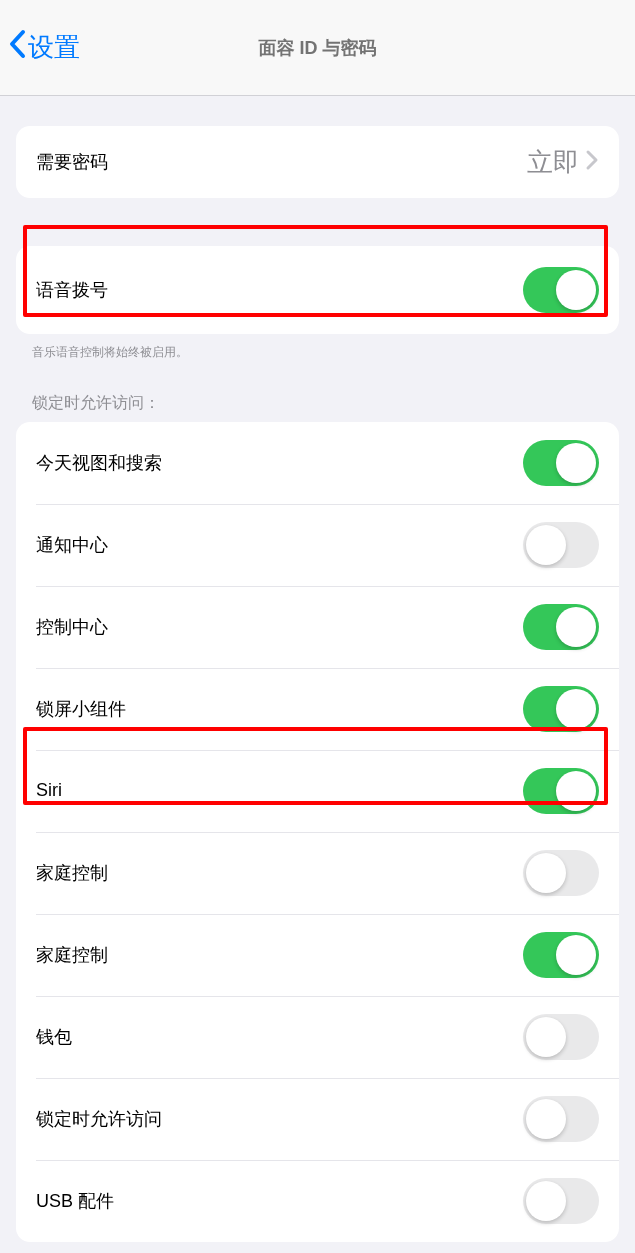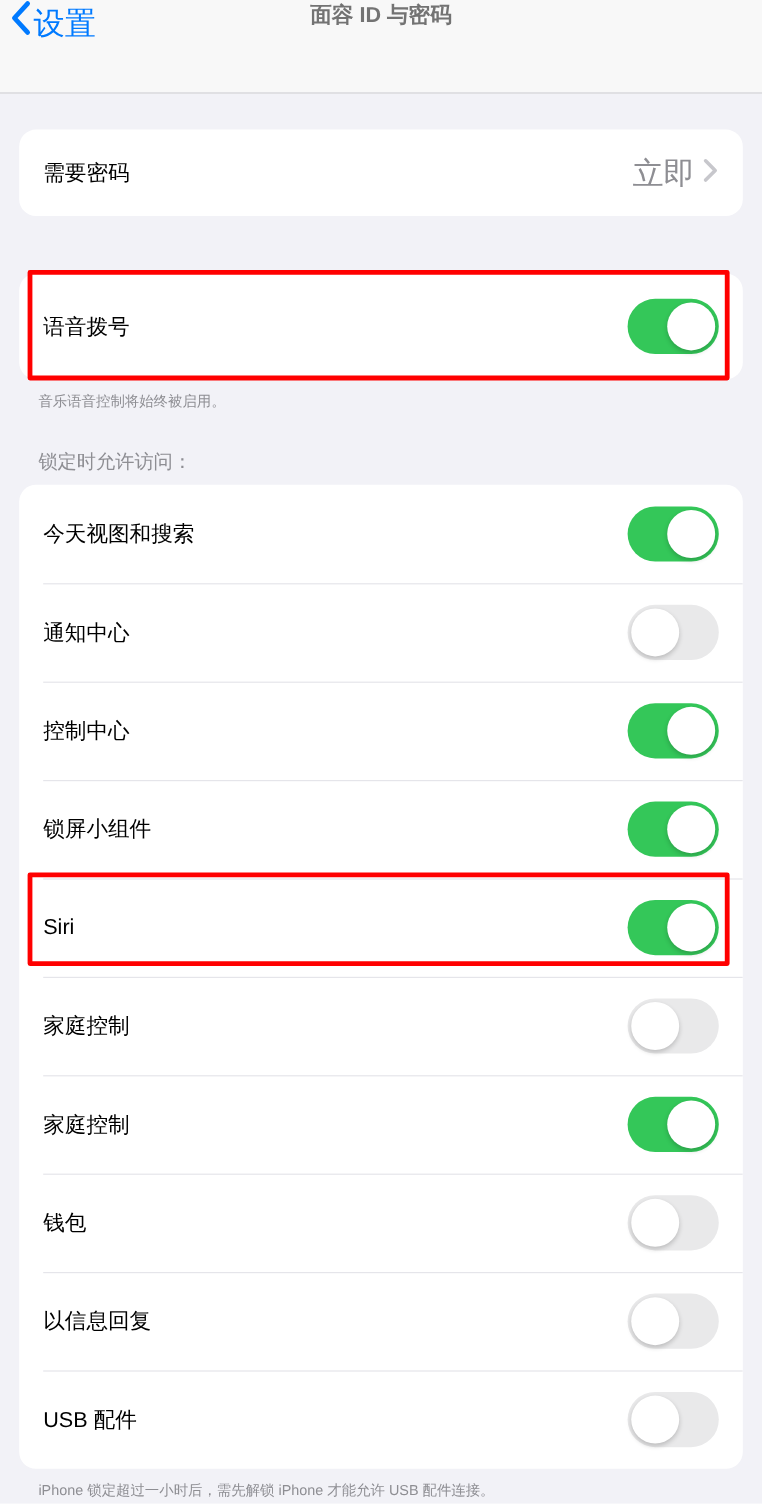--- a/index.html
+++ b/index.html
@@ -9,24 +9,25 @@
       -webkit-font-smoothing: antialiased;
     }
     body {
       width: 635px;
       height: 1253px;
       background: #f2f2f7;
       font-family: -apple-system, "PingFang SC", "Helvetica Neue", sans-serif;
       overflow: hidden;
     }
     .header {
-      height: 78px;
+      height: 96px;
       background: #f8f8f8;
       border-bottom: 1px solid #d1d1d6;
       display: flex;
+      align-items: center;
       position: relative;
     }
     .back-button {
       display: flex;
       align-items: center;
       position: absolute;
       left: 8px;
       cursor: pointer;
     }
     .back-chevron {
@@ -234,21 +235,21 @@
           <div class="toggle-knob"></div>
         </div>
       </div>
       <div class="row">
         <div class="row-label">钱包</div>
         <div class="toggle off">
           <div class="toggle-knob"></div>
         </div>
       </div>
       <div class="row">
-        <div class="row-label">以信息回复</div>
+        <div class="row-label">锁定时允许访问</div>
         <div class="toggle off">
           <div class="toggle-knob"></div>
         </div>
       </div>
       <div class="row">
         <div class="row-label">USB 配件</div>
         <div class="toggle off">
           <div class="toggle-knob"></div>
         </div>
       </div>

